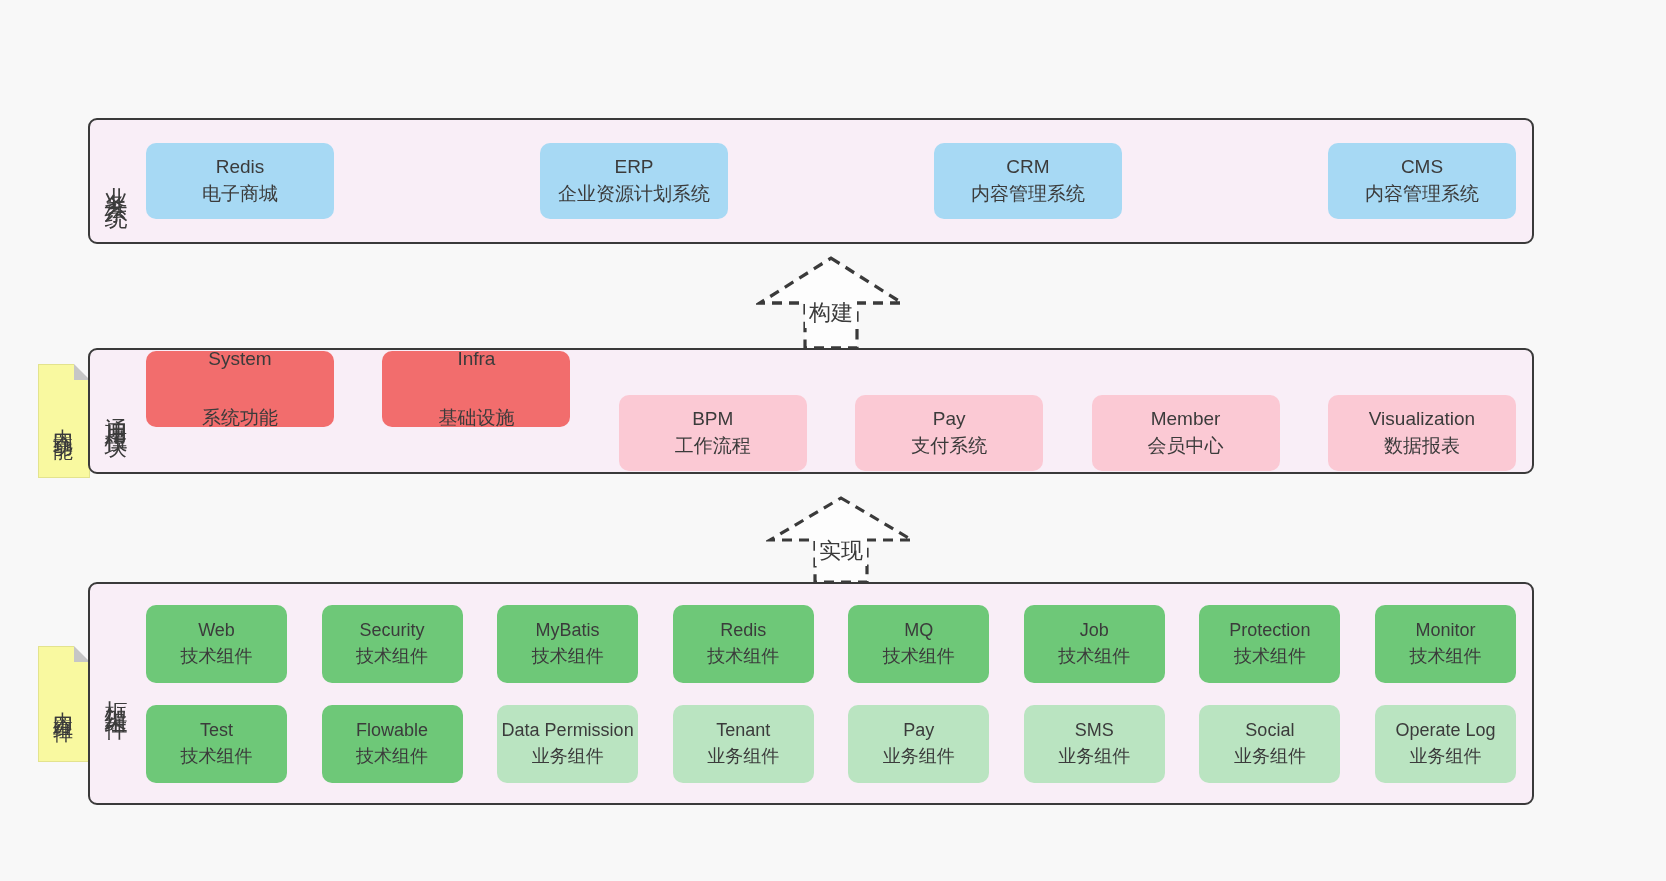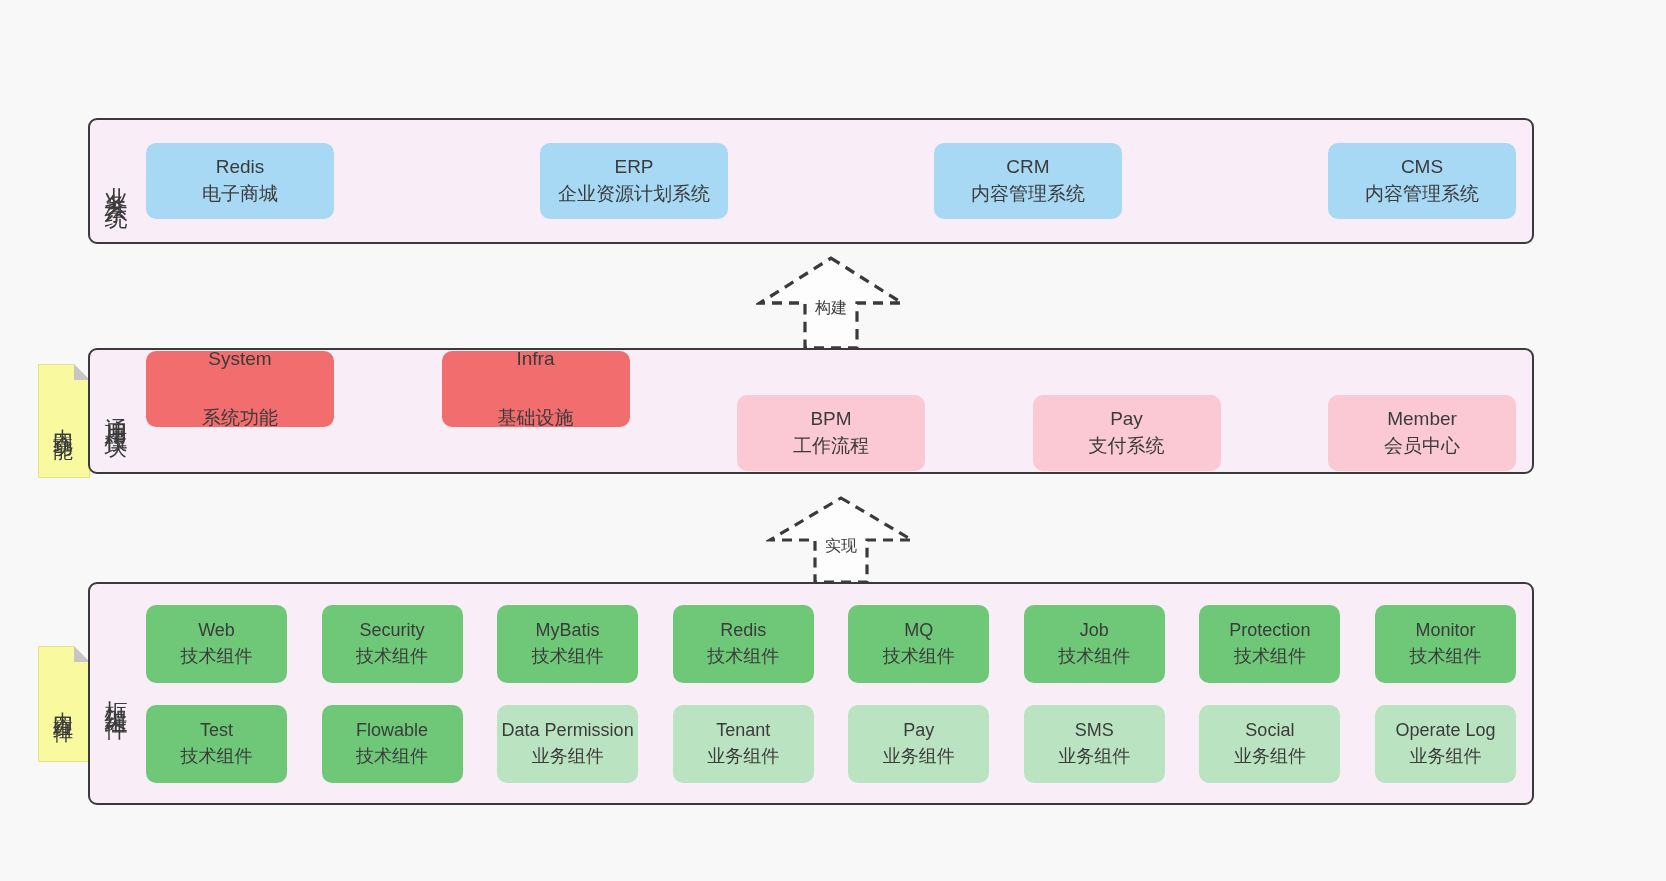--- a/index.html
+++ b/index.html
@@ -62,21 +62,21 @@
     content:""; position:absolute; top:-1px; right:-1px;
     border-style:solid; border-width:0 16px 16px 0;
     border-color:transparent var(--page-bg) var(--sticky-fold) transparent;
   }
   .arrow{position:absolute; width:150px;}
   .arrow-1{top:256px; left:756px; height:94px;}
   .arrow-2{top:496px; left:766px; height:88px;}
   .arrow svg{width:100%; height:100%; display:block;}
   .arrow-label{
     position:absolute; left:50%; top:45%; transform:translateX(-50%);
-    background:#fdfdfd; padding:0 4px; font-size:16px; color:var(--text);
+    background:#fdfdfd; padding:0 4px; font-size:22px; color:var(--text);
     white-space:nowrap;
   }
 </style>
 </head>
 <body>
 
 <div class="page">
 
   <section class="layer layer-1">
     <div class="layer-label">业务系统</div>
@@ -128,20 +128,24 @@
     <span class="box-sub">工作流程</span>
   </div>
           <div class="box c-pink">
     <span class="box-title">Pay</span>
     <span class="box-sub">支付系统</span>
   </div>
           <div class="box c-pink">
     <span class="box-title">Member</span>
     <span class="box-sub">会员中心</span>
   </div>
+          <div class="box c-pink">
+    <span class="box-title">Visualization</span>
+    <span class="box-sub">数据报表</span>
+  </div>
         </div>
       </div>
   </section>
 
   <div class="arrow arrow-2">
     <svg viewBox="0 0 150 90" preserveAspectRatio="none">
       <polygon points="75,2 146,45 101,45 101,88 49,88 49,45 4,45" fill="#fdfdfd" stroke="#3a3a3a" stroke-width="3.2" stroke-dasharray="10 7"></polygon>
     </svg>
     <span class="arrow-label">实现</span>
   </div>

